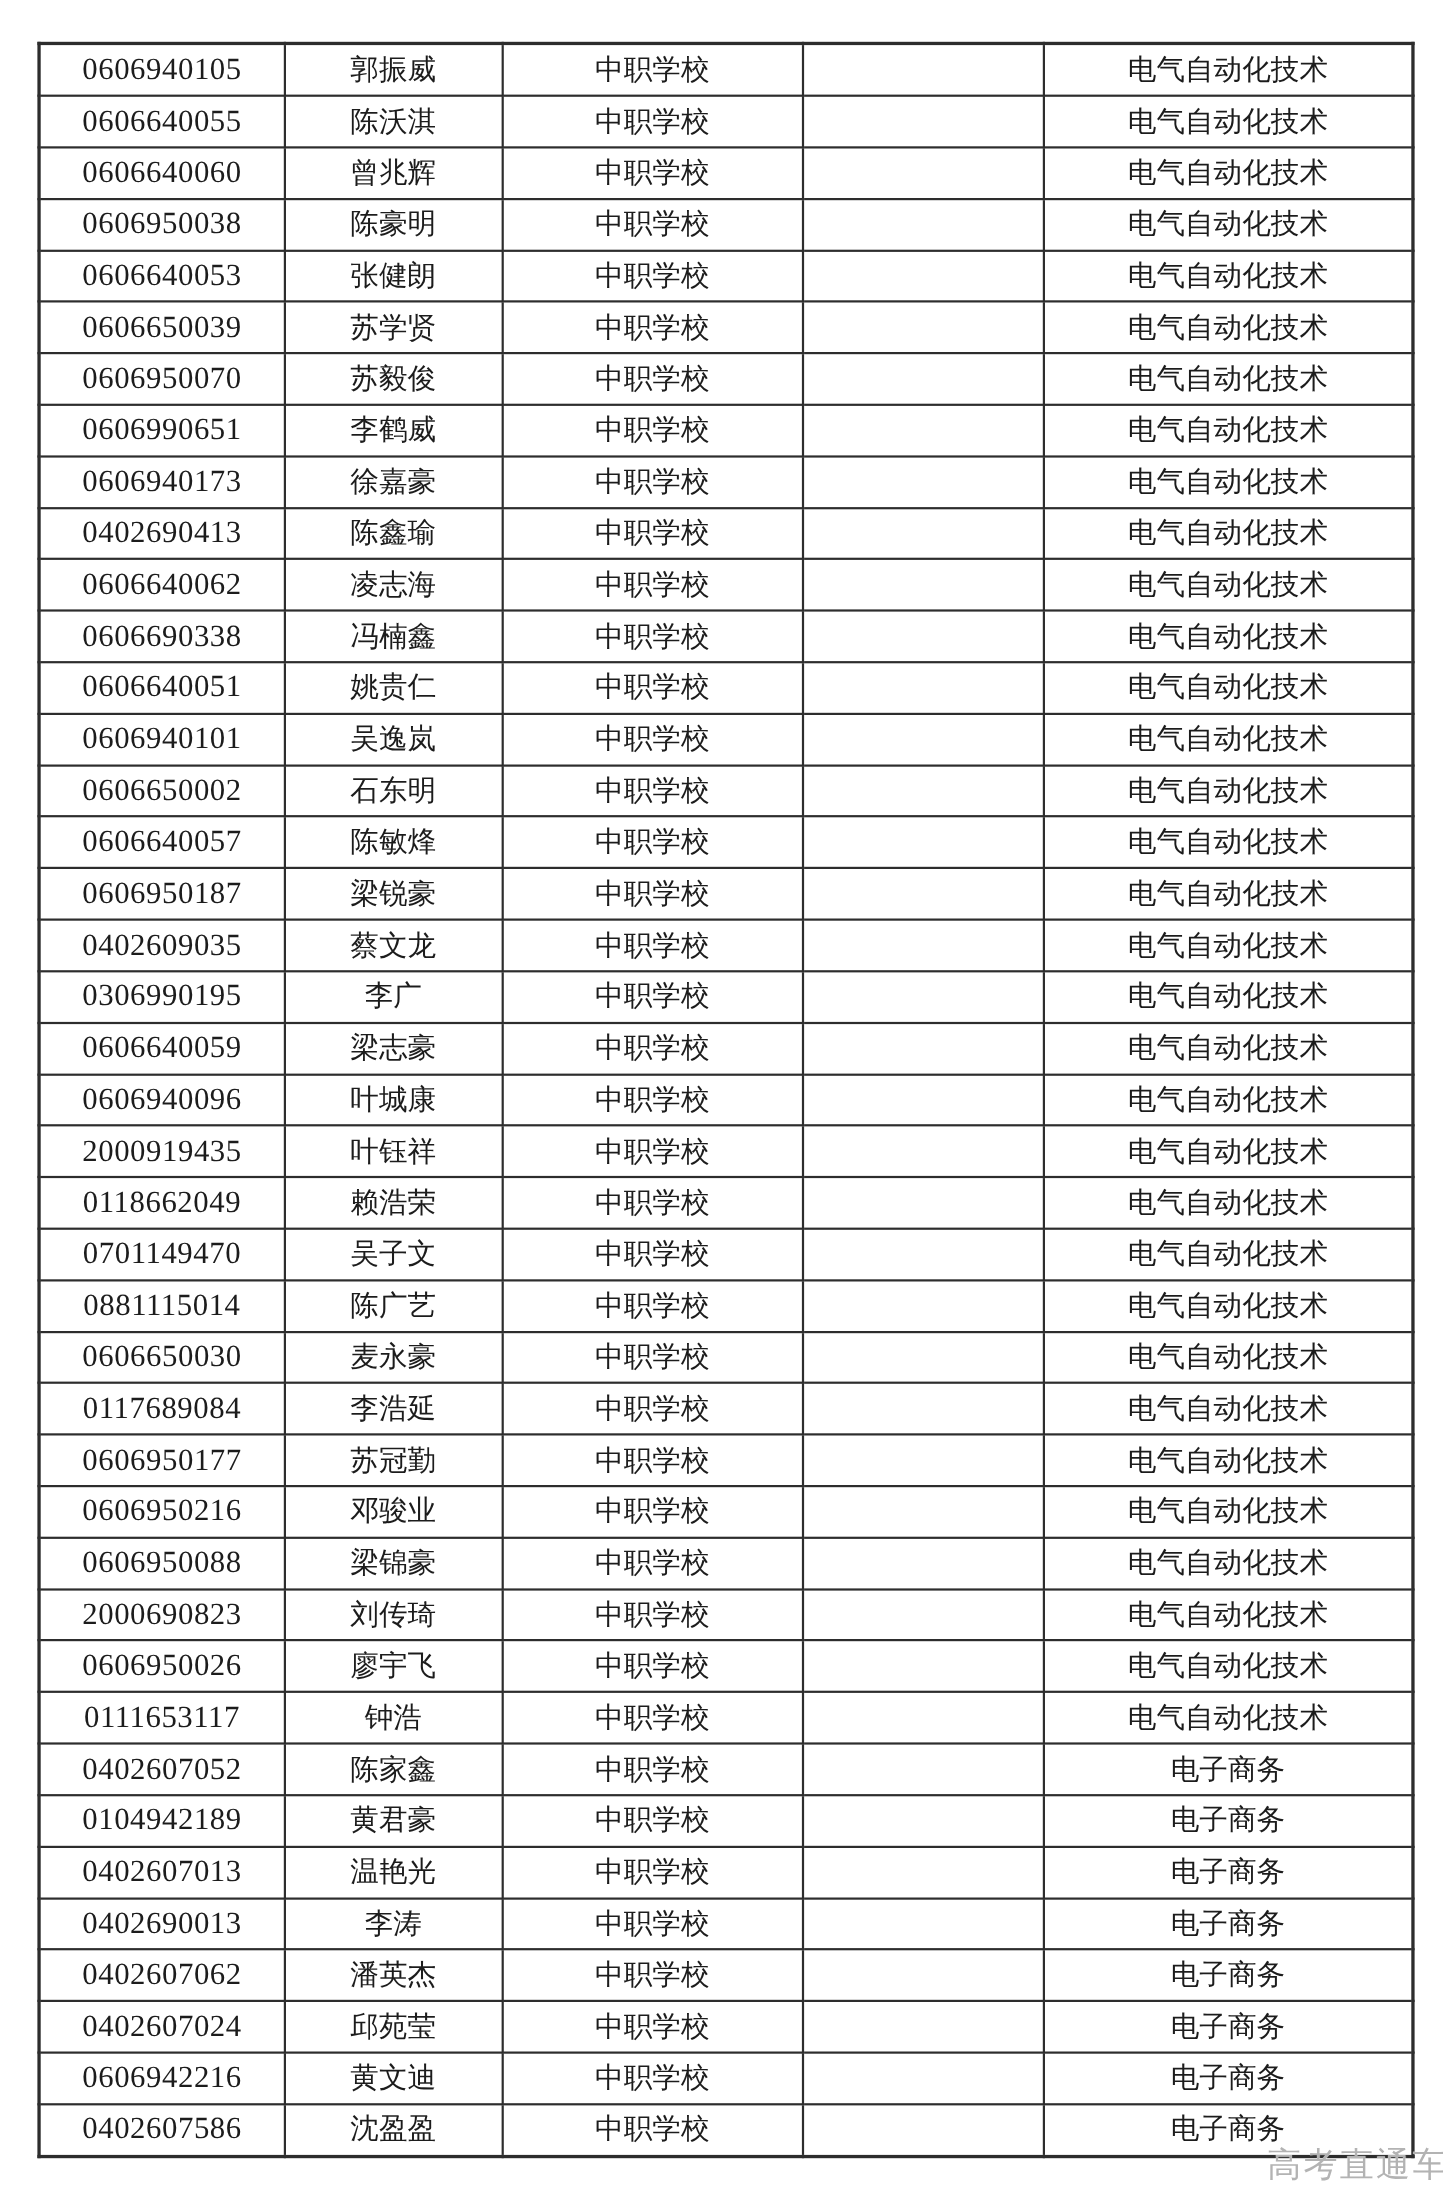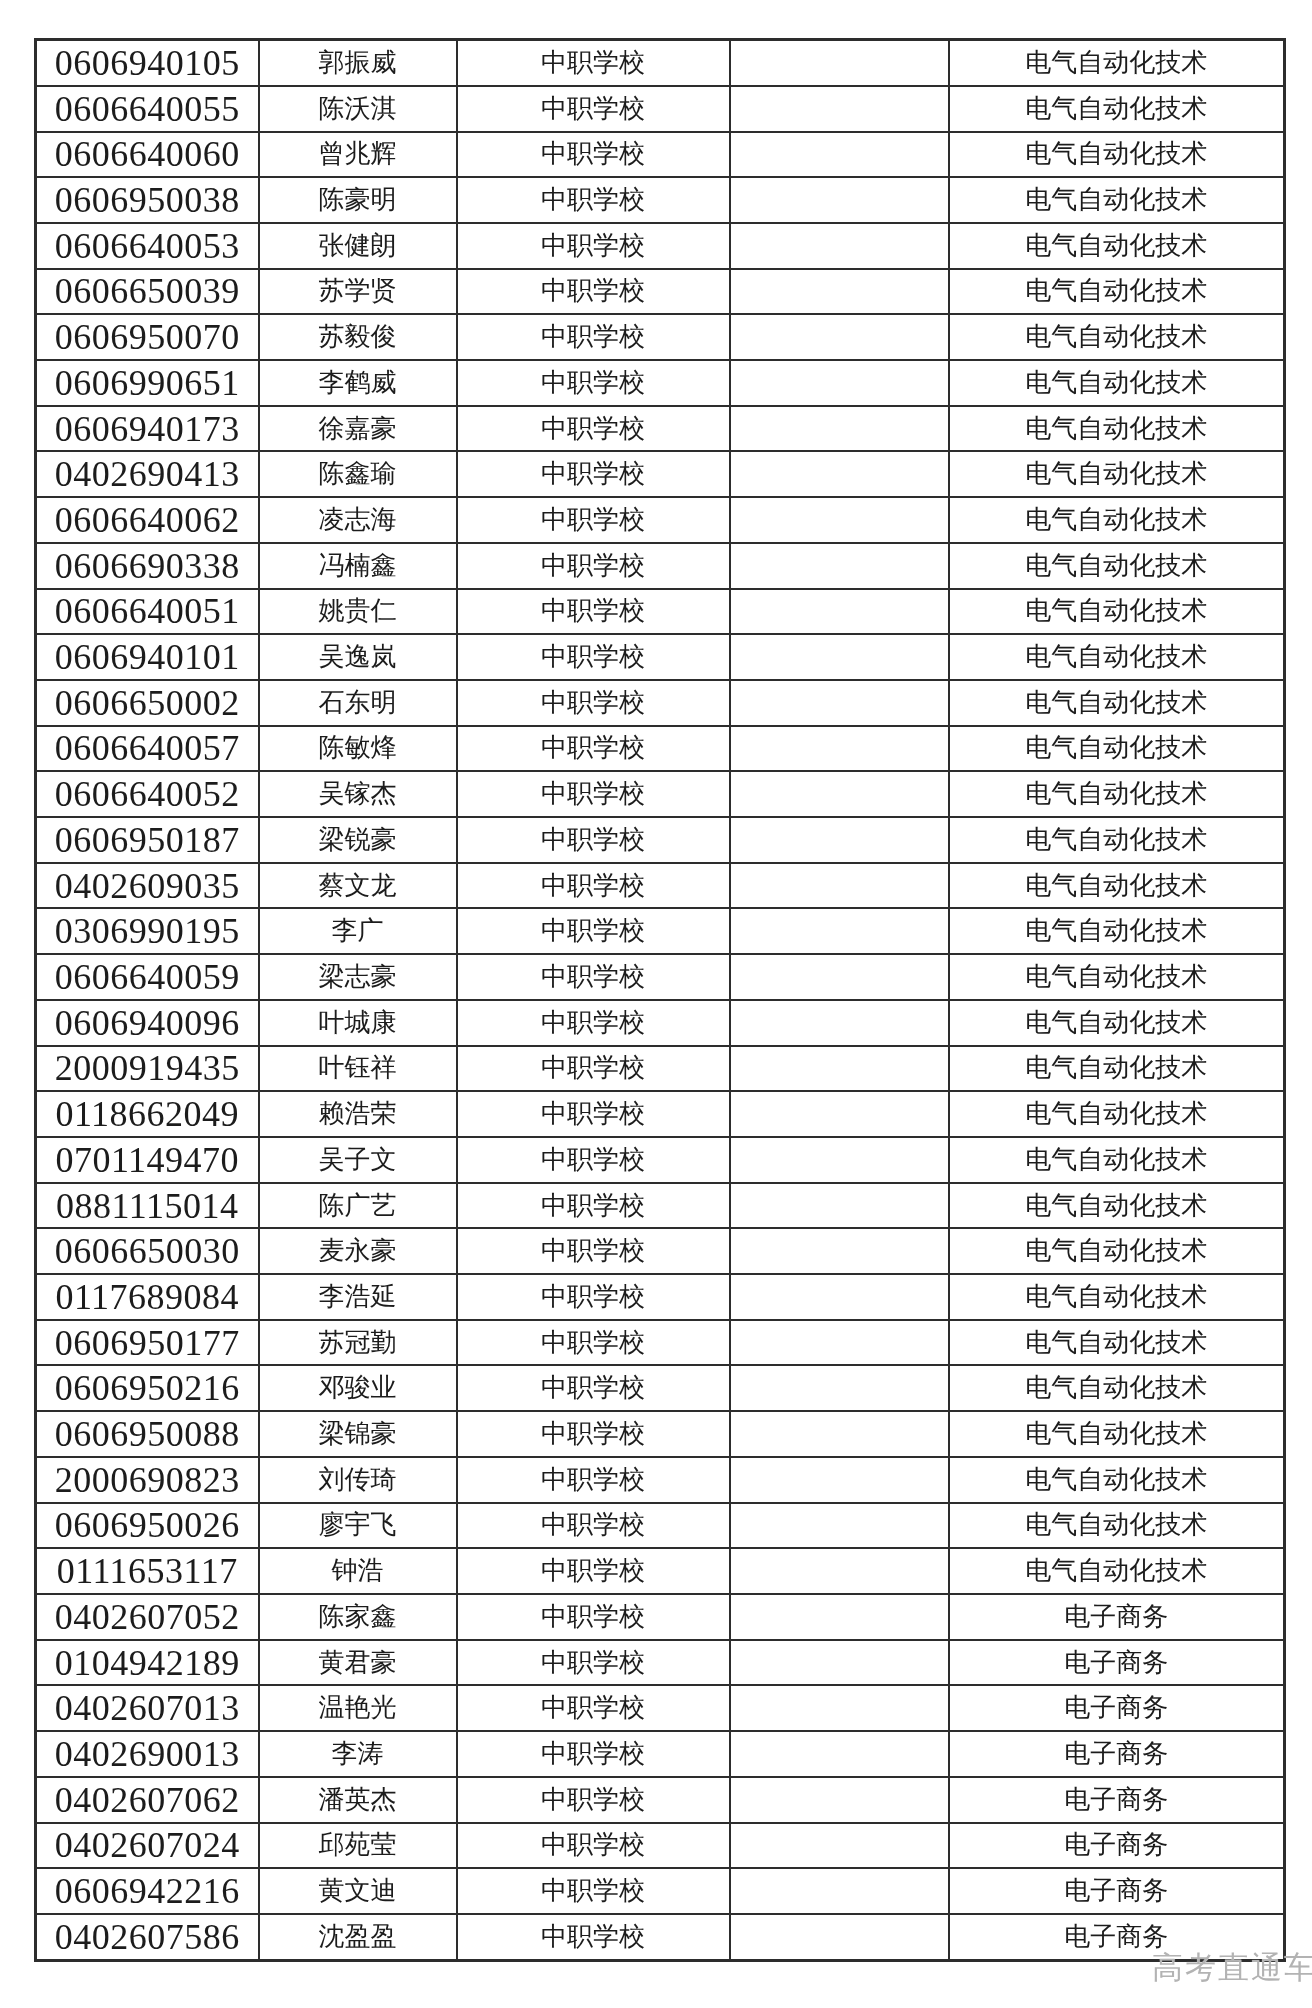--- a/index.html
+++ b/index.html
@@ -30,21 +30,21 @@
     padding: 0;
     text-align: center;
     vertical-align: middle;
     color: #1c1c1c;
     font-size: 26px;
     line-height: 1;
     overflow: hidden;
     white-space: nowrap;
   }
   table.roster td.c-id {
-    font-size: 36px;
+    font-size: 28px;
     letter-spacing: 0.5px;
   }
   col.col-id     { width: 223px; }
   col.col-name   { width: 198px; }
   col.col-school { width: 273px; }
   col.col-blank  { width: 219px; }
   col.col-major  { width: 336px; }
   .watermark {
     position: absolute;
     left: 1152px;
@@ -191,27 +191,20 @@
   </tr>
 
   <tr>
     <td class="c-id">0606640057</td>
     <td class="c-name">陈敏烽</td>
     <td class="c-school">中职学校</td>
     <td class="c-blank"></td>
     <td class="c-major">电气自动化技术</td>
   </tr>
 
-  <tr>
-    <td class="c-id">0606640052</td>
-    <td class="c-name">吴镓杰</td>
-    <td class="c-school">中职学校</td>
-    <td class="c-blank"></td>
-    <td class="c-major">电气自动化技术</td>
-  </tr>
 
   <tr>
     <td class="c-id">0606950187</td>
     <td class="c-name">梁锐豪</td>
     <td class="c-school">中职学校</td>
     <td class="c-blank"></td>
     <td class="c-major">电气自动化技术</td>
   </tr>
 
   <tr>

